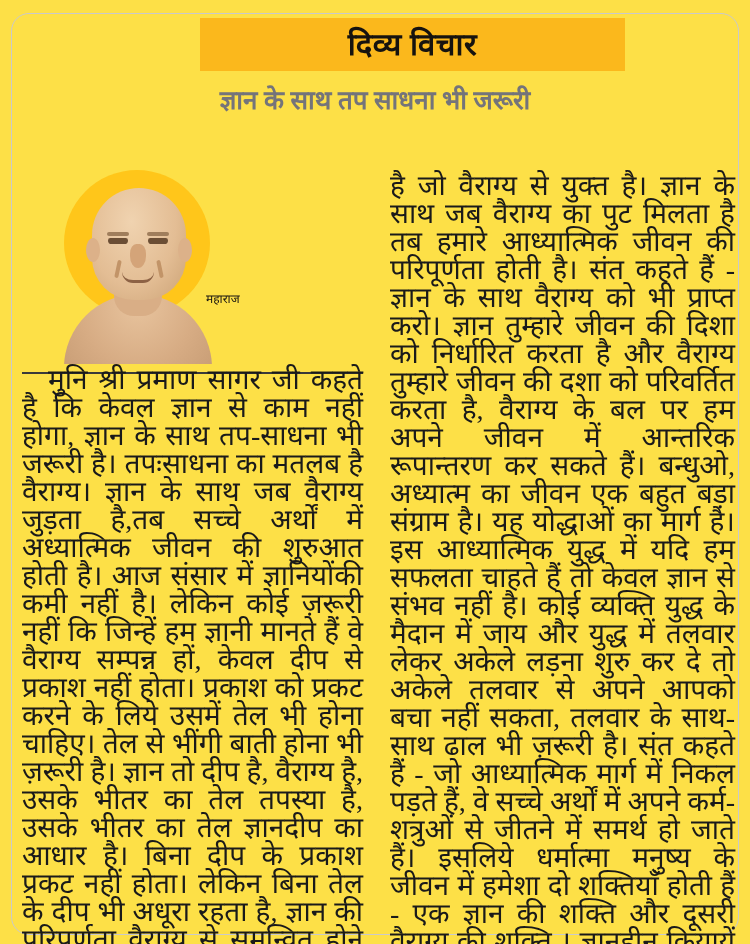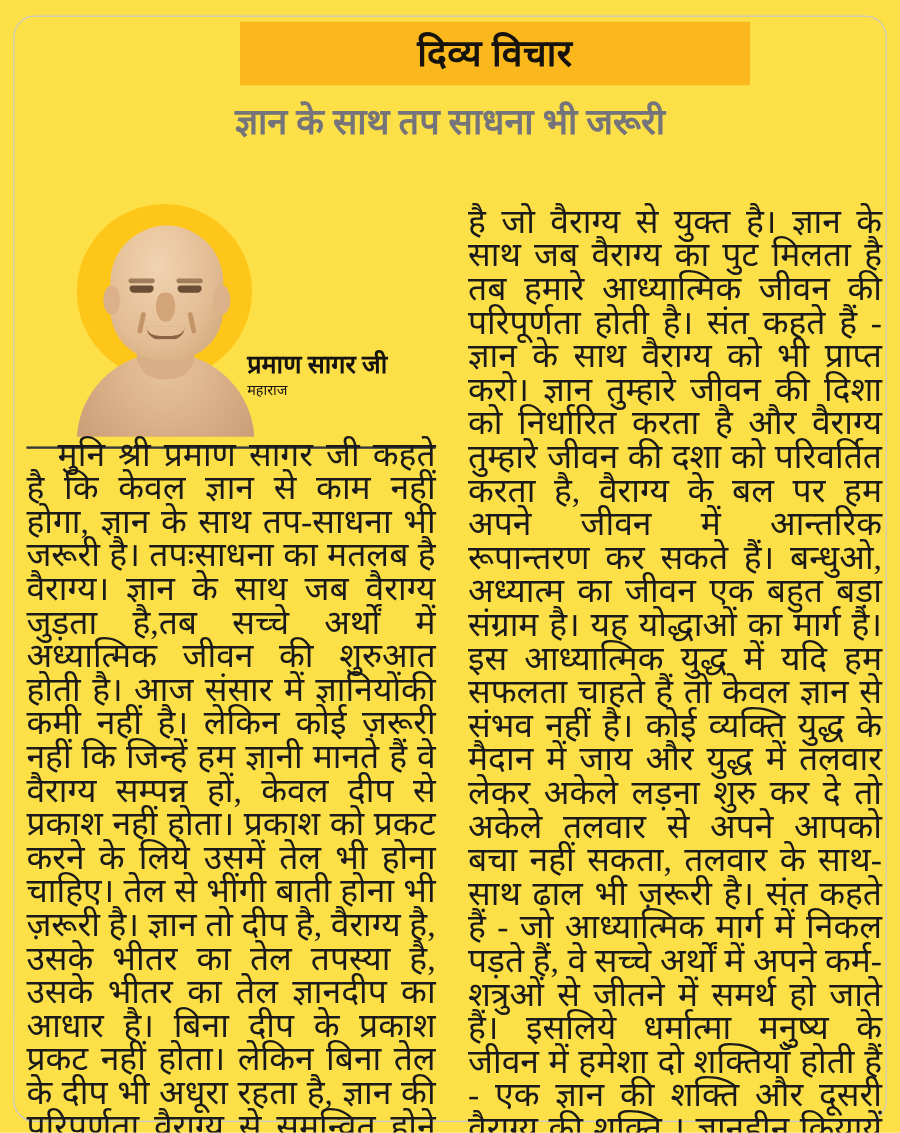--- a/index.html
+++ b/index.html
@@ -58,21 +58,21 @@
 
   
   .headline {
     position: absolute;
     left: 0;
     top: 86px;
     width: 750px;
     text-align: center;
     font-family: "Liberation Serif", "DejaVu Serif", serif;
     font-weight: 700;
-    font-size: 30px;
+    font-size: 26px;
     line-height: 1.12;
     color: #74747a;
     white-space: nowrap;
   }
 
   
   .portrait-block {
     position: absolute;
     left: 22px;
     top: 168px;
@@ -267,21 +267,20 @@
       <div class="p-eye left"></div>
       <div class="p-eye right"></div>
       <div class="p-nose"></div>
       <div class="p-smile-l"></div>
       <div class="p-smile-r"></div>
       <div class="p-mouth"></div>
     </div>
   </div>
 
   <div class="caption">
-    <div class="c-main">प्रमाण सागर जी</div>
     <div class="c-sub">महाराज</div>
   </div>
 
   <div class="col-rule"></div>
 
   <div class="col col-left">
     <p>मुनि श्री प्रमाण सागर जी कहते है कि केवल ज्ञान से काम नहीं होगा, ज्ञान के साथ तप-साधना भी जरूरी है। तपःसाधना का मतलब है वैराग्य। ज्ञान के साथ जब वैराग्य जुड़ता है,तब सच्चे अर्थों में अध्यात्मिक जीवन की शुरुआत होती है। आज संसार में ज्ञानियोंकी कमी नहीं है। लेकिन कोई ज़रूरी नहीं कि जिन्हें हम ज्ञानी मानते हैं वे वैराग्य सम्पन्न हों, केवल दीप से प्रकाश नहीं होता। प्रकाश को प्रकट करने के लिये उसमें तेल भी होना चाहिए। तेल से भींगी बाती होना भी ज़रूरी है। ज्ञान तो दीप है, वैराग्य है, उसके भीतर का तेल तपस्या है, उसके भीतर का तेल ज्ञानदीप का आधार है। बिना दीप के प्रकाश प्रकट नहीं होता। लेकिन बिना तेल के दीप भी अधूरा रहता है, ज्ञान की परिपूर्णता वैराग्य से समन्वित होने पर होती है वही ज्ञान सच्चा ज्ञान</p>
   </div>
 
   <div class="col col-right">

